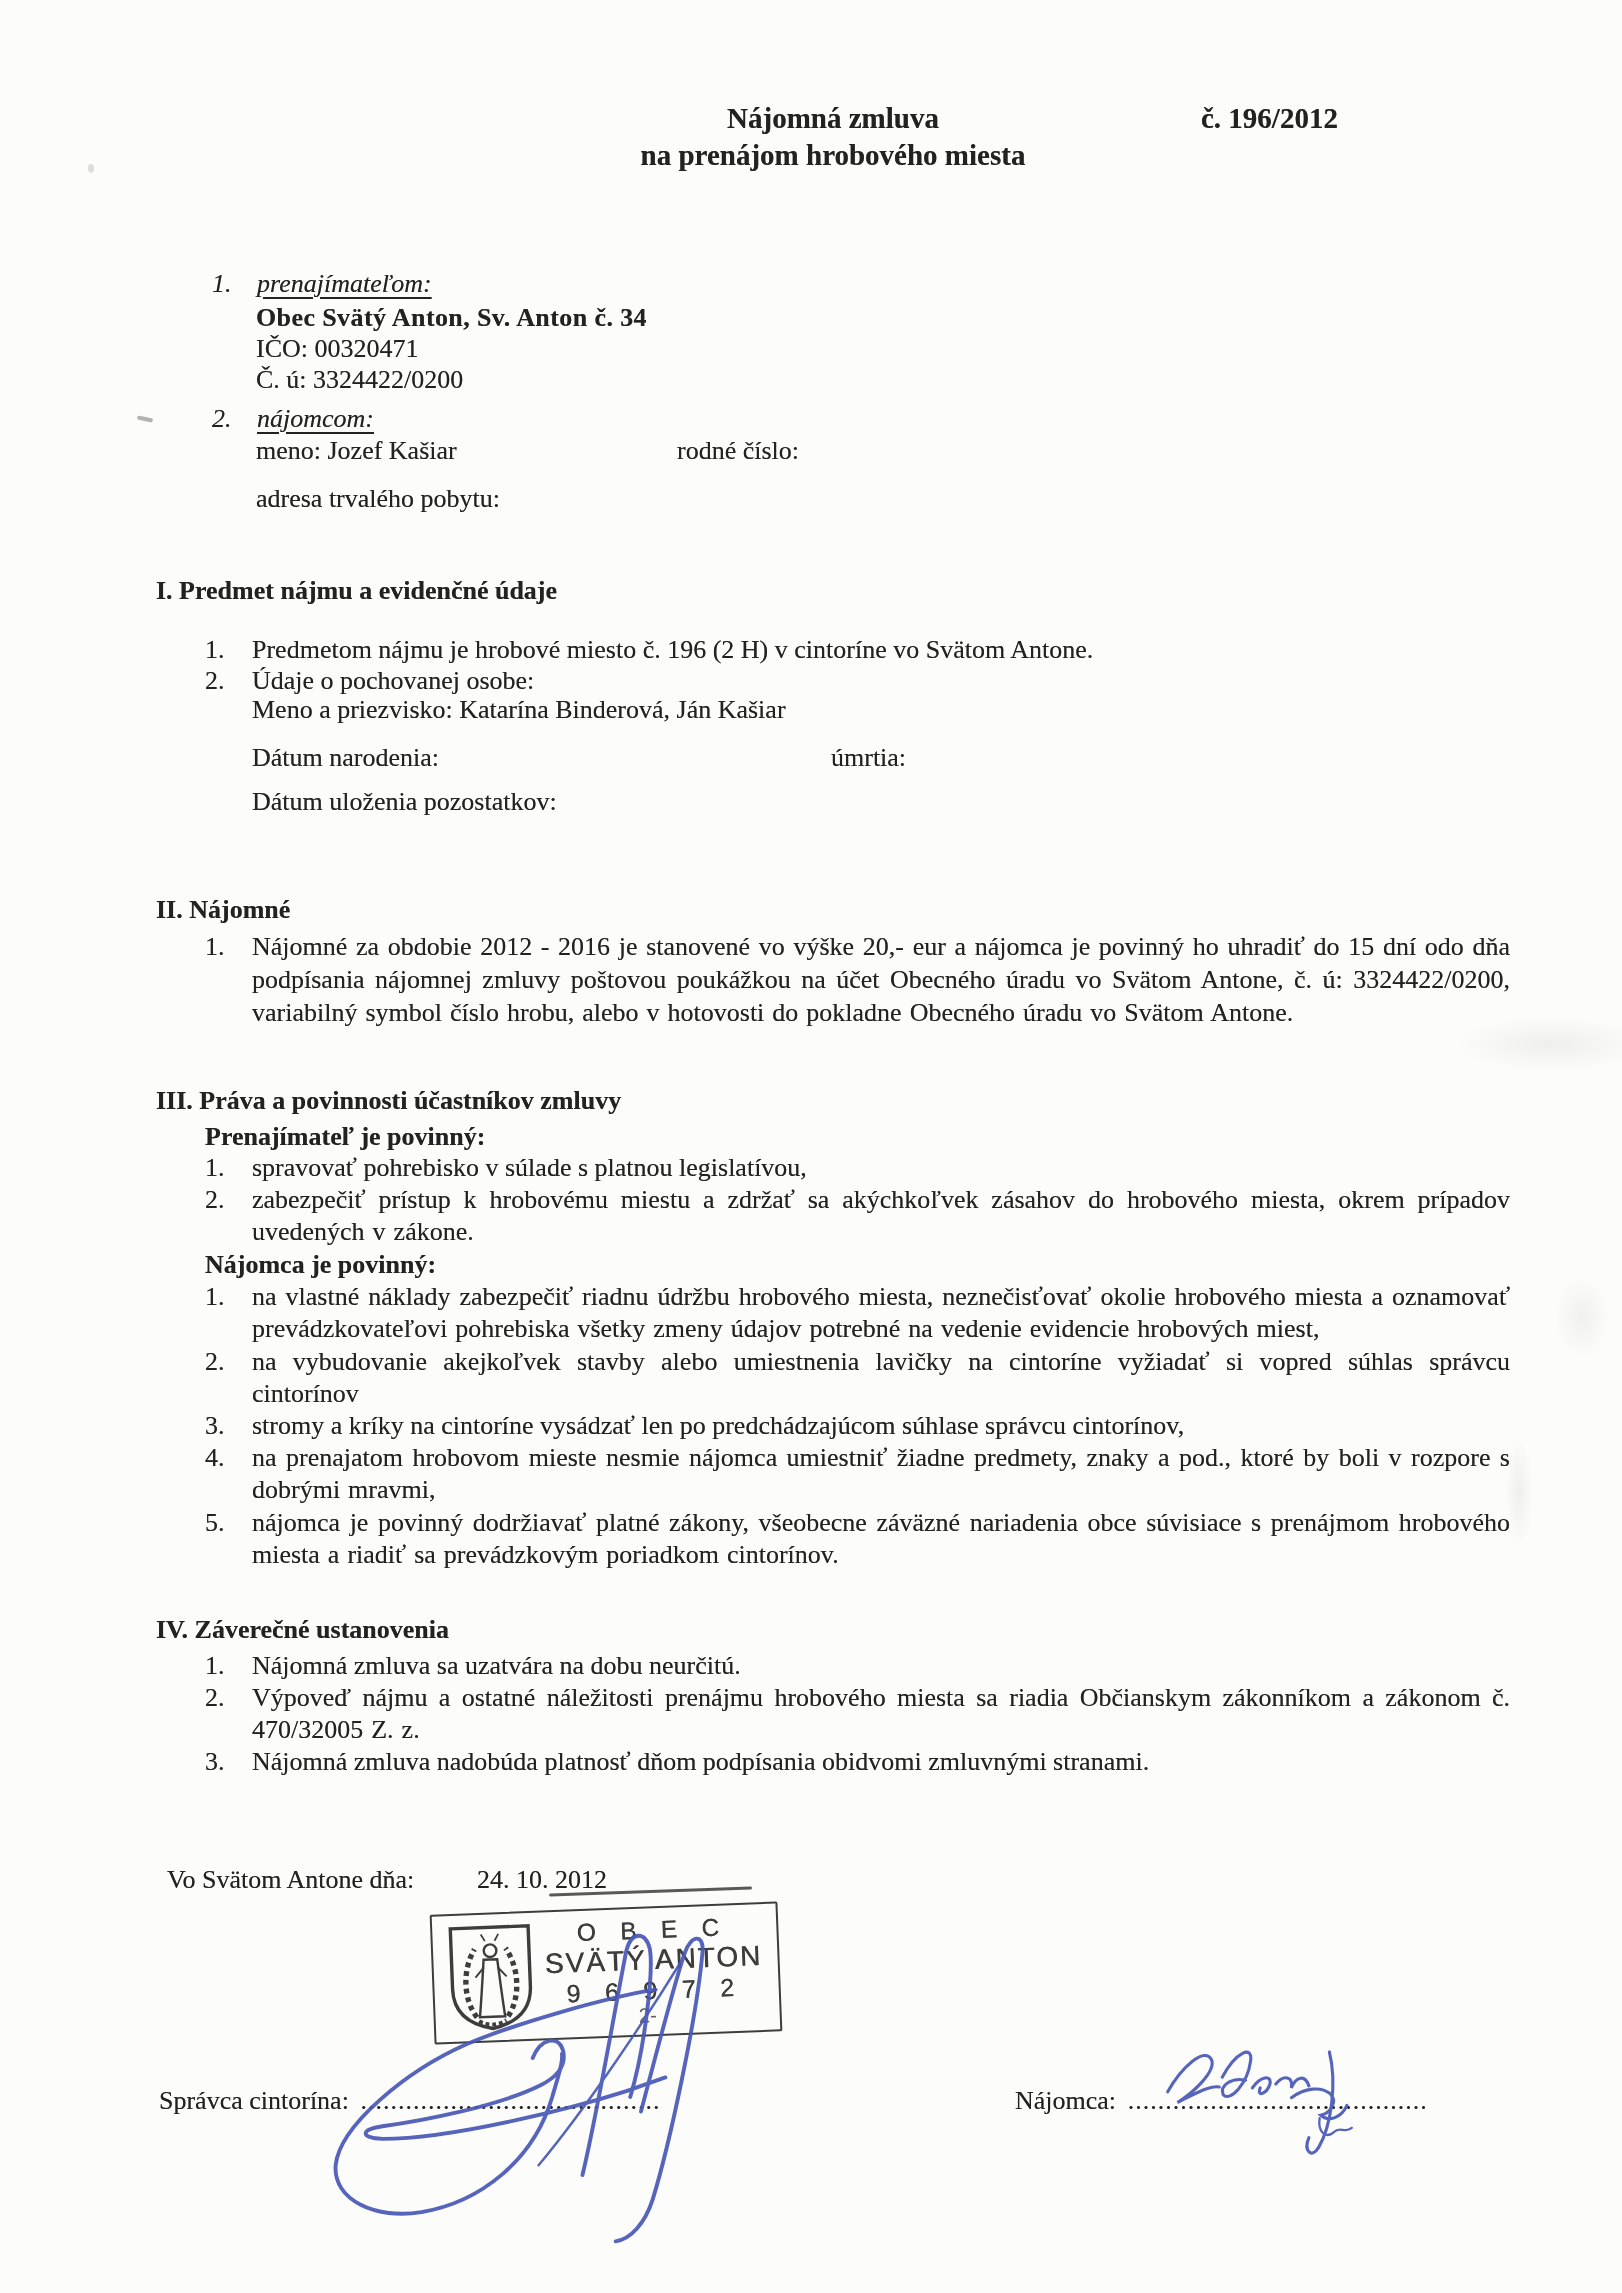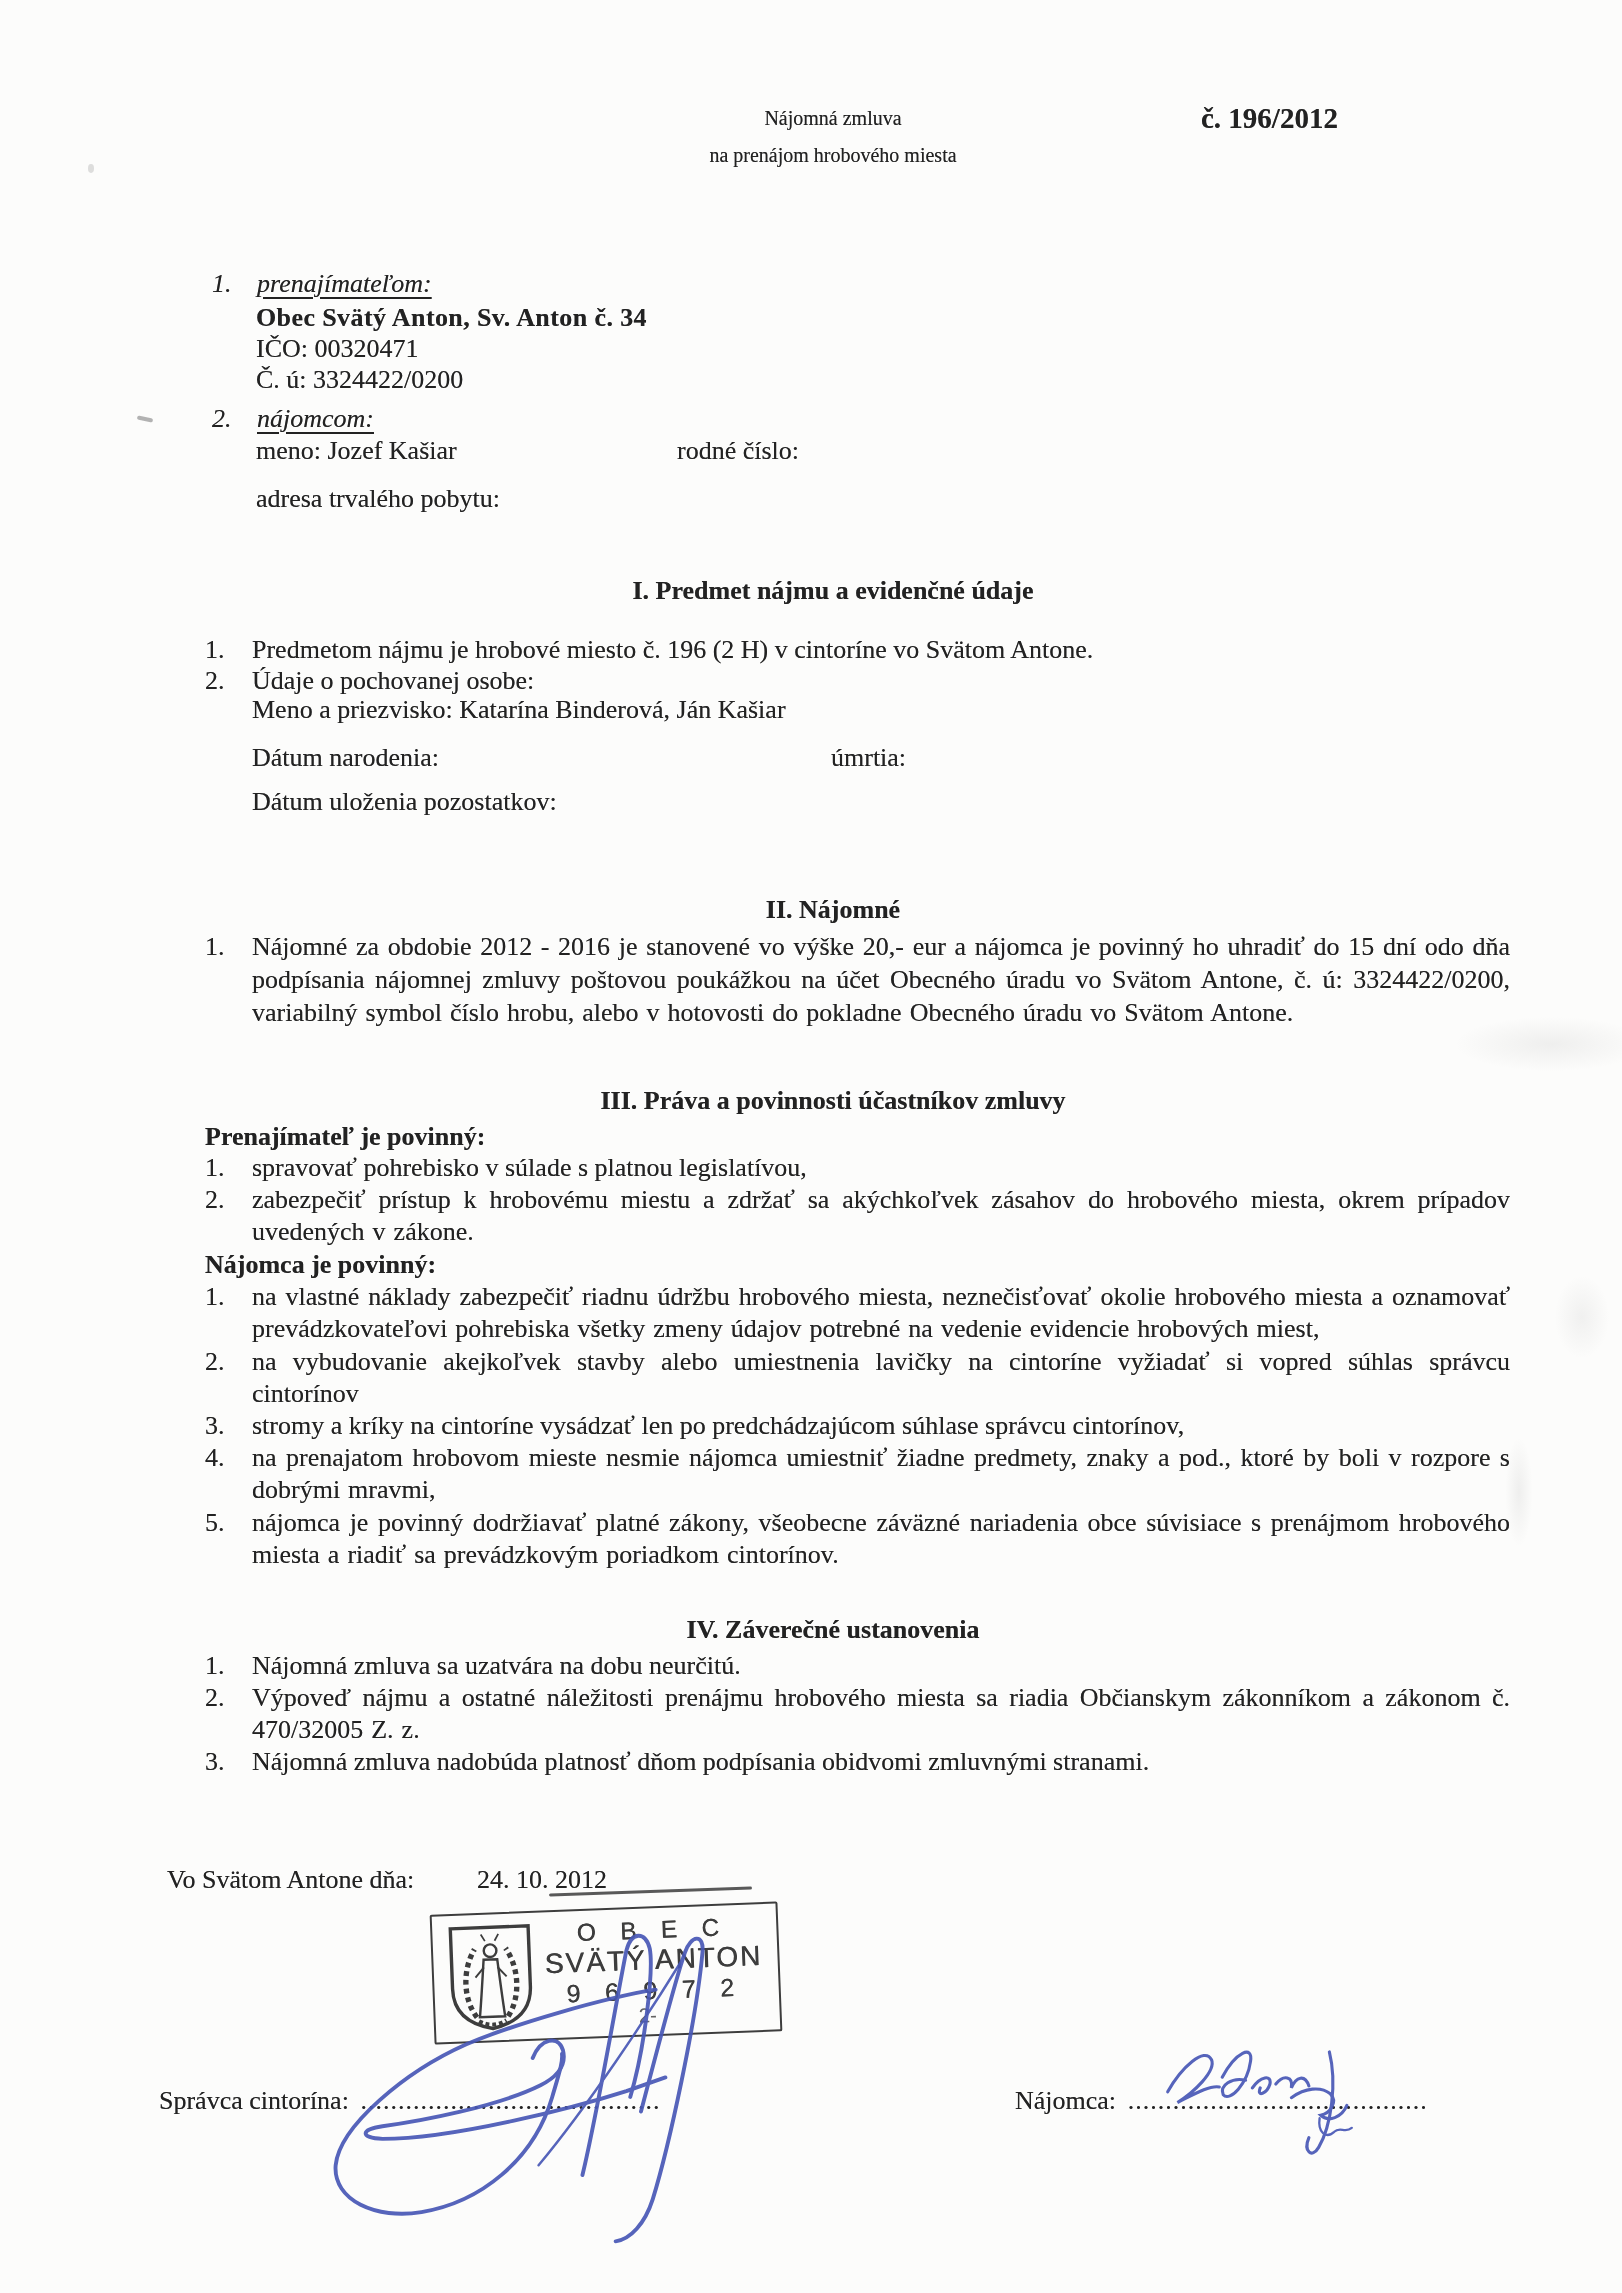--- a/index.html
+++ b/index.html
@@ -11,23 +11,23 @@
       radial-gradient(ellipse 39px 59px at 1582px 1317px, rgba(120,120,120,.09), transparent 70%),
       radial-gradient(ellipse 19.5px 78px at 1519px 1492px, rgba(120,120,120,.10), transparent 70%);
     font-family:"Liberation Serif","DejaVu Serif",serif;
     color:#222;font-size:26px;line-height:33px;
     overflow:hidden;
   }
   .page *{box-sizing:border-box;}
   .abs{position:absolute;}
   .ink{color:#222;text-shadow:0 0 0.5px rgba(34,34,34,.55);}
   .bold{font-weight:bold;}
-  .center-row{position:absolute;left:156px;width:1354px;text-align:center;font-weight:bold;}
+  .center-row{position:absolute;left:156px;width:1354px;font-weight:bold;}
   .title-block{position:absolute;left:156px;top:100px;width:1354px;text-align:center;
-    font-size:20px;line-height:37px;font-weight:normal;}
+    font-size:29px;line-height:37px;font-weight:bold;}
   .doc-number{position:absolute;left:1201px;top:100px;font-size:29px;line-height:37px;font-weight:bold;}
   .flexrow{display:flex;align-items:flex-start;}
   .num-col{flex:0 0 47px;}
   .pnum-col{flex:0 0 45px;font-style:italic;}
   .party-label{font-style:italic;text-decoration:underline;text-underline-offset:4.9px;text-decoration-thickness:2px;}
   .pline1{font-weight:bold;letter-spacing:0.4px;}
   .just{text-align:justify;word-spacing:1.5px;}
   .lh33{line-height:32px;}
   .lh32{line-height:31px;}
   .dots{letter-spacing:1px;}

